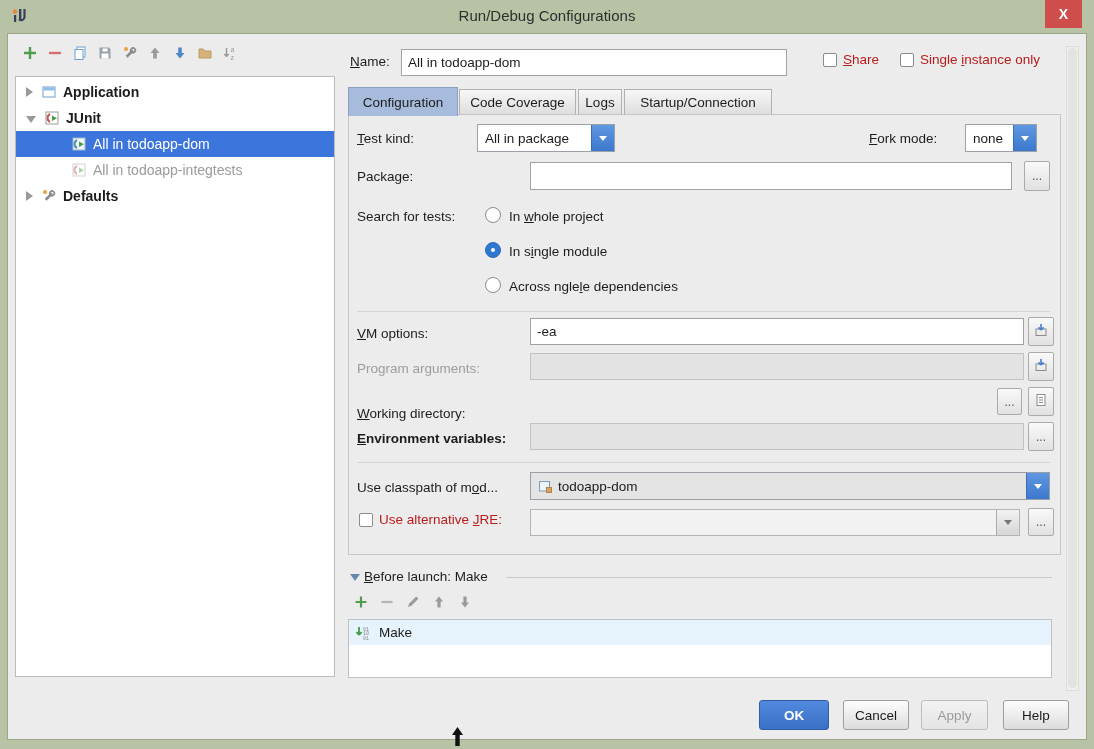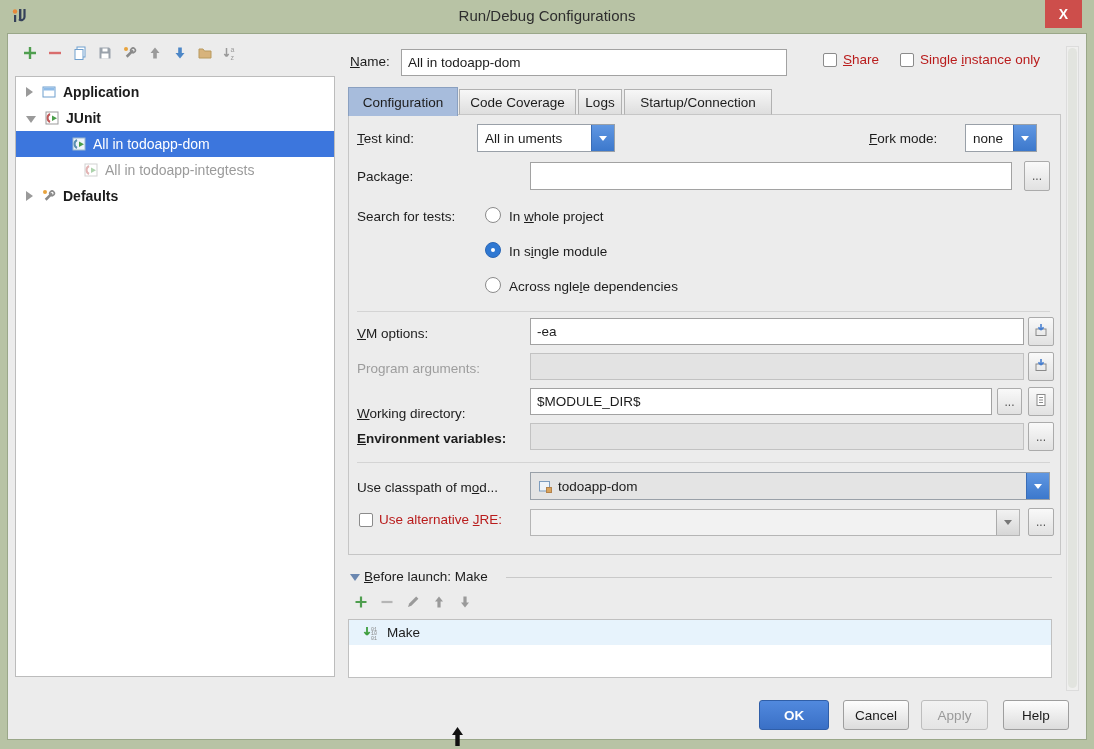--- a/index.html
+++ b/index.html
@@ -37,32 +37,32 @@
   .sep{position:absolute;height:1px;background:#d4d4d4;}
   .radio{position:absolute;width:16px;height:16px;border:1px solid #8b8b8b;border-radius:50%;background:#fff;box-sizing:border-box;}
   .radio.sel{background:#2f78d2;border-color:#2a66b5;}
   .radio.sel::after{content:"";position:absolute;left:5px;top:5px;width:4px;height:4px;background:#fff;border-radius:50%;}
   .cb{display:inline-block;width:14px;height:14px;background:#fff;border:1px solid #8b8b8b;border-radius:2px;box-sizing:border-box;vertical-align:-2px;}
   .cbrow{position:absolute;display:flex;align-items:center;gap:6px;font-size:13.5px;color:#b91c1c;white-space:nowrap;}
   .tree-panel{position:absolute;left:7px;top:42px;width:320px;height:601px;background:#fff;border:1px solid #bcbcbc;box-sizing:border-box;overflow:hidden;}
   .trow{position:relative;height:26px;display:flex;align-items:center;font-size:14px;color:#1c1c1c;cursor:pointer;}
   .trow.b{font-weight:bold;}
   .trow.sel{background:#3c76dd;color:#fff;}
-  .trow.dim{color:#9b9b9b;padding-left:12px;}
+  .trow.dim{color:#9b9b9b;}
   .exp{display:inline-block;width:0;height:0;margin-left:10px;}
   .exp.col{border-top:5px solid transparent;border-bottom:5px solid transparent;border-left:7px solid #9a9a9a;}
   .exp.open{border-left:5px solid transparent;border-right:5px solid transparent;border-top:7px solid #9a9a9a;margin-top:2px;}
   .exp.none{width:17px;border:none;}
   .ticon{margin:0 6px 0 8px;display:flex;}
   .trow.dim .ticon{opacity:.45;}
   .mtb{position:absolute;left:14px;top:11px;display:flex;gap:9px;align-items:center;}
   .mtb .ic, .bl-tb .ic{width:16px;height:16px;display:flex;align-items:center;justify-content:center;cursor:pointer;}
   .bl-tb{position:absolute;display:flex;gap:10px;align-items:center;}
   .bl-list{position:absolute;background:#fff;border:1px solid #c0c0c0;box-sizing:border-box;}
-  .bl-item{height:25px;display:flex;align-items:center;gap:7px;padding-left:13px;font-size:13.5px;color:#1c1c1c;background:#e7f3fc;cursor:pointer;}
+  .bl-item{height:25px;display:flex;align-items:center;gap:7px;padding-left:5px;font-size:13.5px;color:#1c1c1c;background:#e7f3fc;cursor:pointer;}
   .pbtn{position:absolute;box-sizing:border-box;height:30px;border-radius:3px;font-size:13.5px;
     display:flex;align-items:center;justify-content:center;cursor:pointer;
     background:linear-gradient(#fdfdfd,#dcdcdc);border:1px solid #9e9e9e;color:#1a1a1a;}
   .pbtn.primary{background:linear-gradient(#5189de,#3a70c6);border-color:#2f5ea8;color:#fff;font-weight:bold;}
   .pbtn.disabled{color:#9a9a9a;border-color:#bdbdbd;background:linear-gradient(#f2f2f2,#e4e4e4);cursor:default;}
   .scrollbar{position:absolute;left:1058px;top:12px;width:13px;height:645px;background:#efefee;border:1px solid #dcdcdc;box-sizing:border-box;}
   .scroll-thumb{position:absolute;left:1px;top:1px;width:9px;height:640px;background:#e2e4df;border-radius:5px;}
   .bl-header-line{position:absolute;height:1px;background:#c9c9c9;}
   .bl-tri{position:absolute;width:0;height:0;border-left:5px solid transparent;border-right:5px solid transparent;border-top:7px solid #6a87b0;}
 </style>
@@ -218,21 +218,21 @@
 
     <div class="tab sel" style="left:340px;width:110px;">Configuration</div>
     <div class="tab" style="left:451px;width:117px;">Code Coverage</div>
     <div class="tab" style="left:570px;width:44px;">Logs</div>
     <div class="tab" style="left:616px;width:148px;">Startup/Connection</div>
 
     <div class="tab-panel">
 
       <span class="lbl" style="left:8px;top:14px;"><span></span><span class="mn">T</span><span>est kind:</span></span>
       <div class="combo" style="left:128px;top:9px;width:138px;height:28px;">
-        <span class="val">All in uments</span>
+        <span class="val">All in package</span>
         <span class="cbtn blue">
             <span class="tri-down"></span>
           </span>
       </div>
       <span class="lbl" style="left:520px;top:14px;"><span></span><span class="mn">F</span><span>ork mode:</span></span>
       <div class="combo" style="left:616px;top:9px;width:72px;height:28px;">
         <span class="val">none</span>
         <span class="cbtn blue">
             <span class="tri-down"></span>
           </span>
@@ -264,21 +264,20 @@
       <span class="lbl dis" style="left:8px;top:244px;"><span>Program ar</span><span class="mn">g</span><span>uments:</span></span>
       <input class="tf dis" style="left: 181px; top: 238px; width: 494px; height: 27px;" disabled="" value="">
       <div class="btn-sq" style="left:679px;top:237px;width:26px;height:29px;">
         <span><svg width="16" height="16">
               <rect x="3" y="7" width="10" height="6.5" fill="none" stroke="#8a8a8a"></rect>
               <path d="M8 2 v6 M8 8 l-2.6-2.6 M8 8 l2.6-2.6" stroke="#477fd0" stroke-width="1.6" fill="none"></path>
             </svg></span>
       </div>
 
       <span class="lbl" style="left:8px;top:289px;"><span></span><span class="mn">W</span><span>orking directory:</span></span>
-      <input class="tf" style="left: 181px; top: 273px; width: 462px; height: 27px;" value="$MODULE_DIR$">
       <div class="btn-sq" style="left:648px;top:273px;width:25px;height:27px;">...</div>
       <div class="btn-sq" style="left:679px;top:272px;width:26px;height:29px;">
         <span><svg width="16" height="16">
               <rect x="4" y="2.5" width="8" height="11" fill="#fff" stroke="#8a8a8a"></rect>
               <path d="M6 5.5 h4 M6 8 h4 M6 10.5 h4" stroke="#8a8a8a"></path>
             </svg></span>
       </div>
 
       <span class="lbl" style="left:8px;top:314px;font-weight:bold;"><span></span><span class="mn">E</span><span>nvironment variables:</span></span>
       <input class="tf dis" style="left: 181px; top: 308px; width: 494px; height: 27px;" disabled="" value="">

